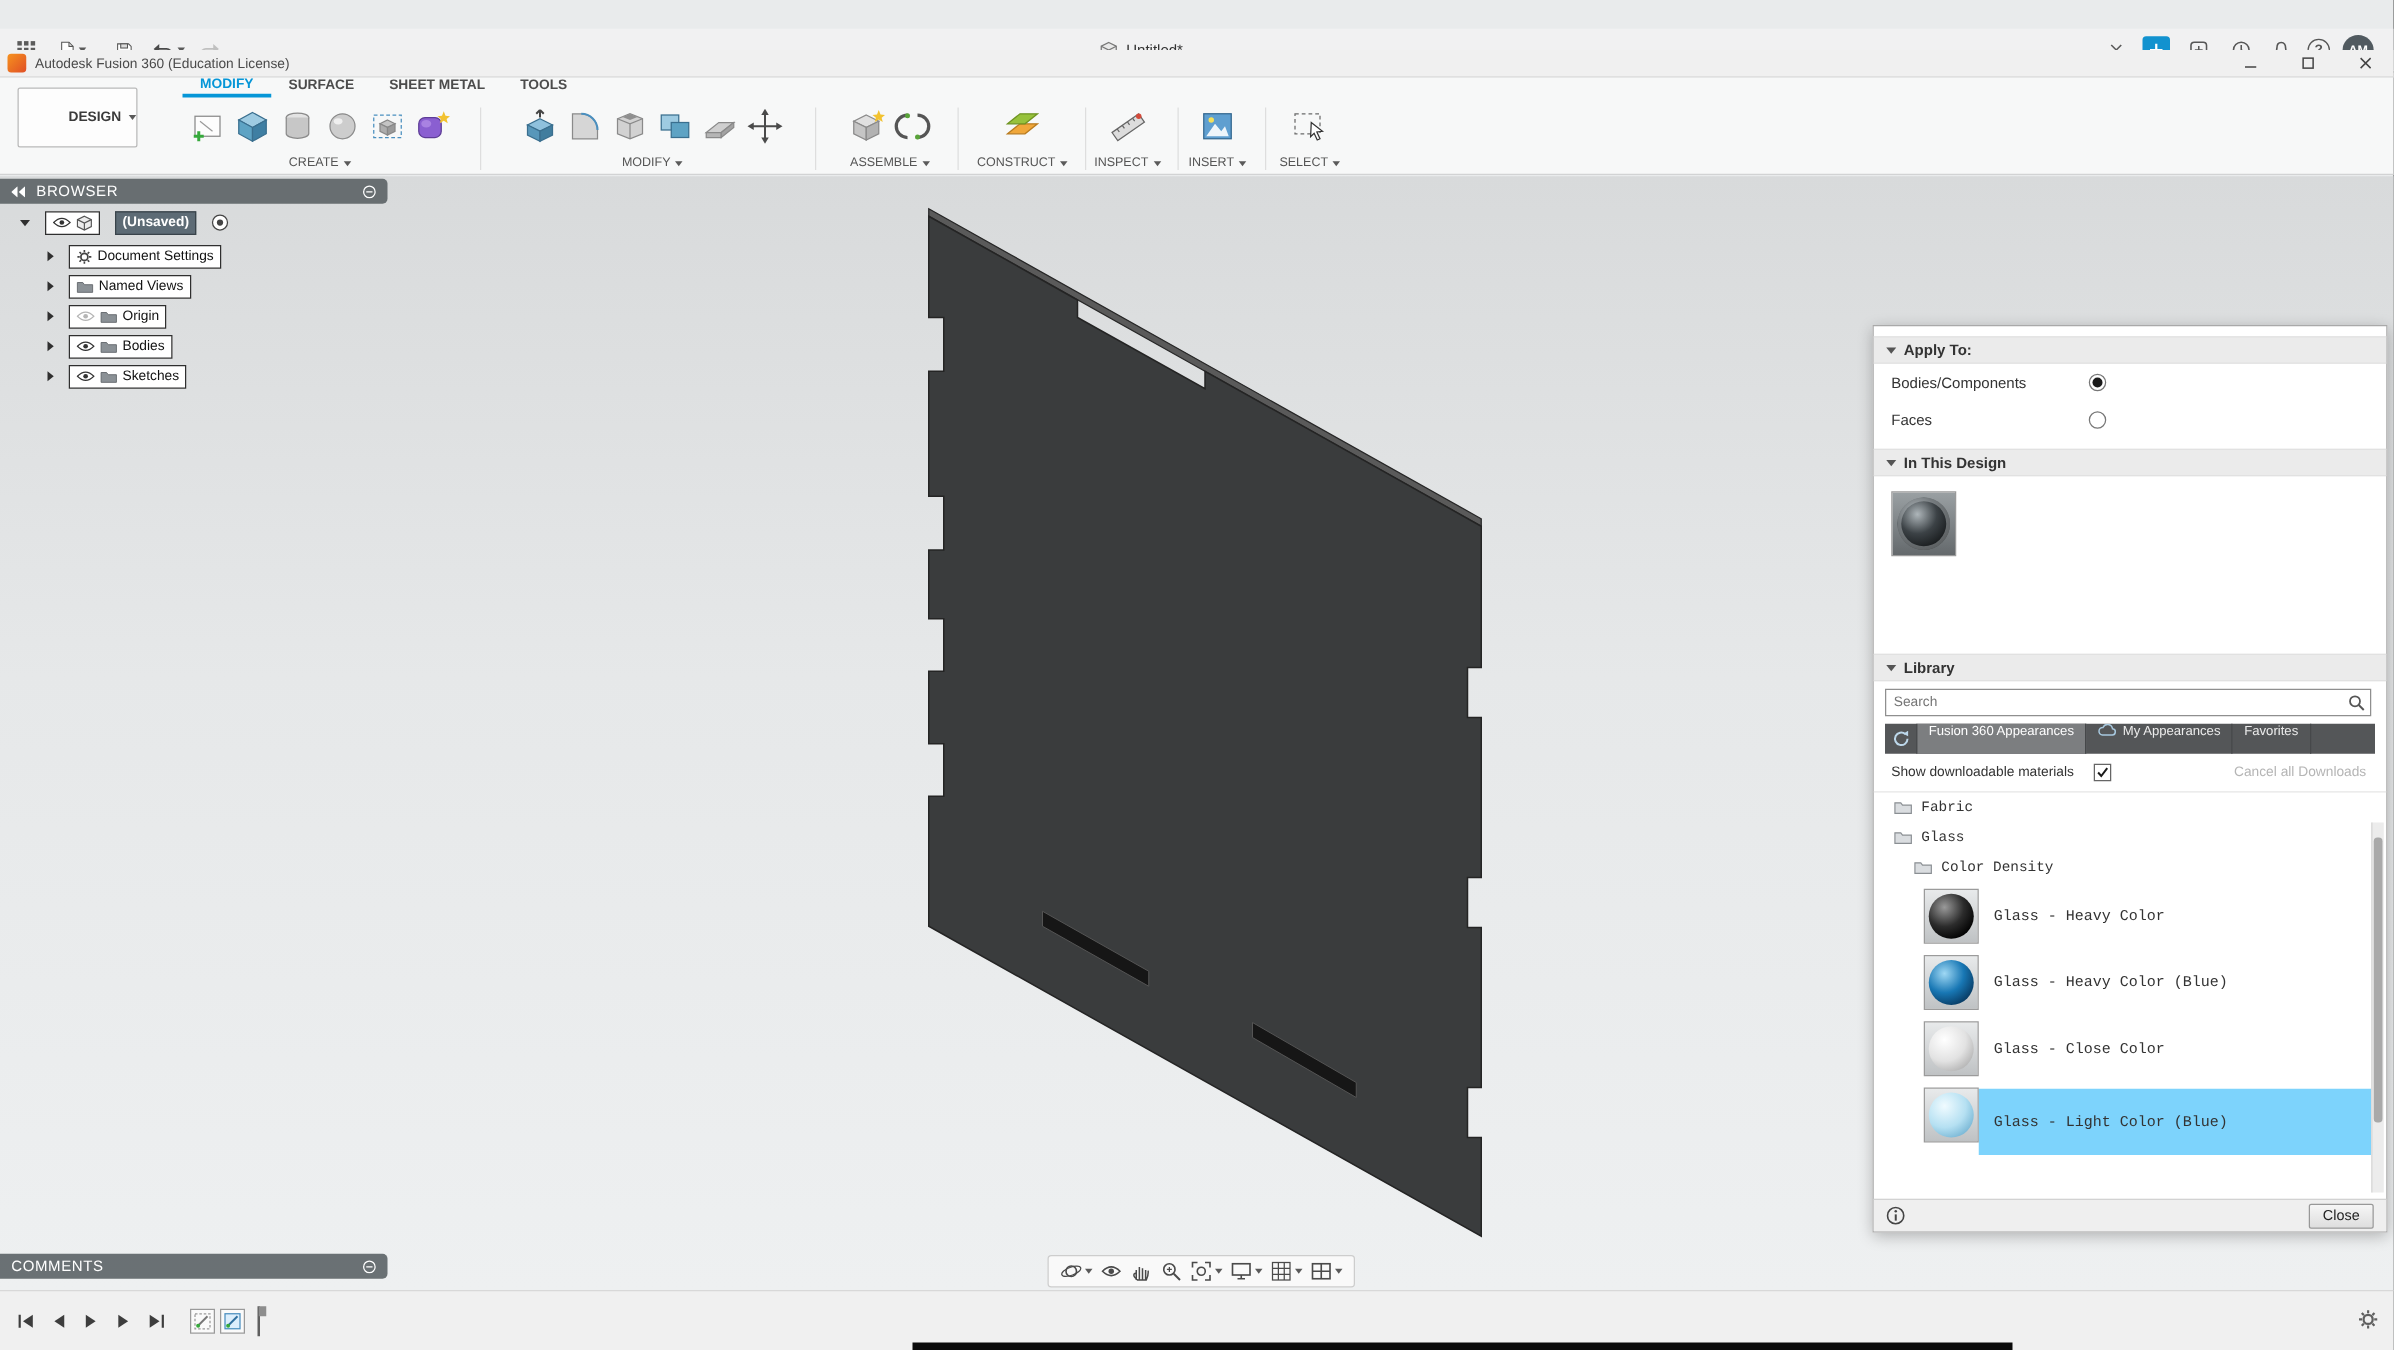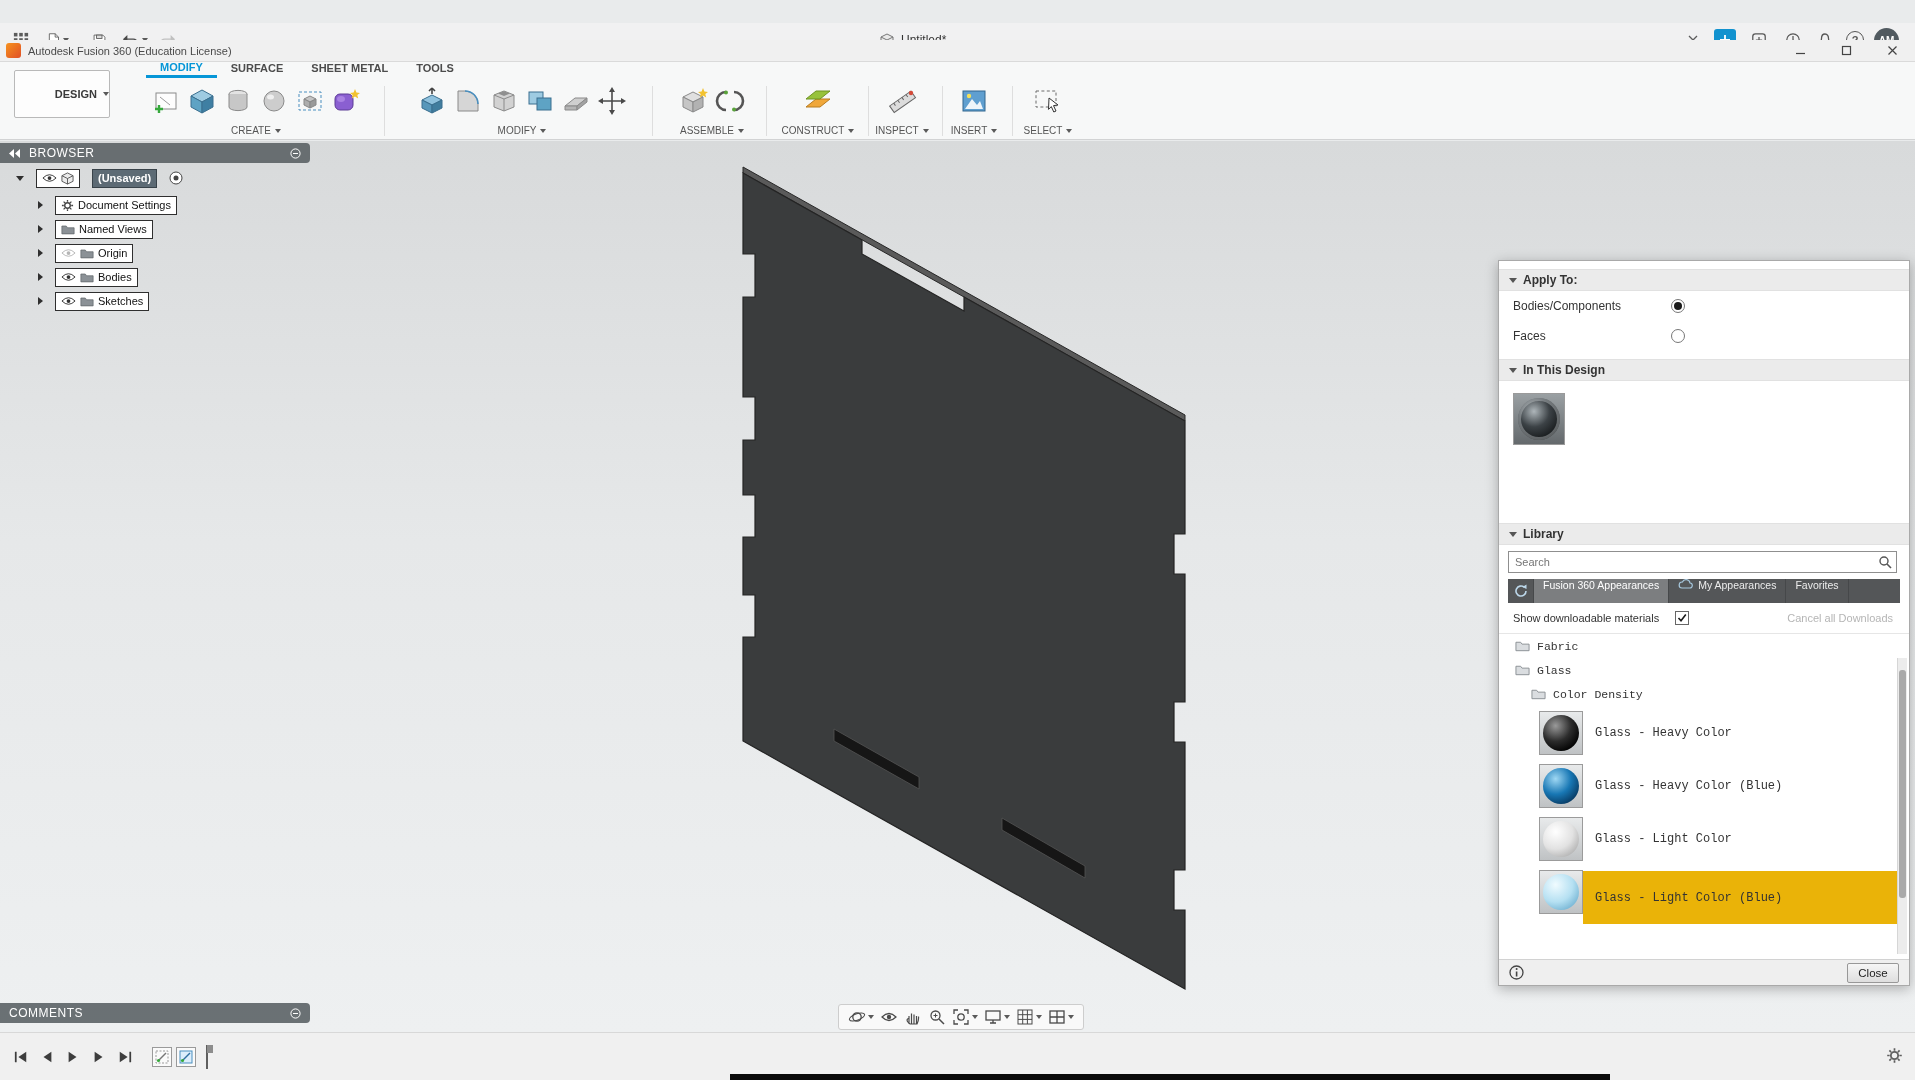--- a/index.html
+++ b/index.html
@@ -113,21 +113,21 @@
   .lf-row { height:24px; display:flex; align-items:center; gap:7px; font-size:11.5px; }
   .mat-row { height:53px; display:flex; align-items:center; }
   .mat-thumb { width:44px; height:44px; margin-left:40px; border:1px solid #9b9b9b; flex:0 0 44px;
                background:linear-gradient(180deg,#e8eaeb,#bfc2c4); position:relative; }
   .sphere.heavy     { background:radial-gradient(circle at 35% 30%, #9a9a9a 0%, #2c2c2c 45%, #000 80%); }
   .sphere.heavyblue { background:radial-gradient(circle at 35% 30%, #9fd8f4 0%, #1877b4 45%, #053055 85%); }
   .sphere.light     { background:radial-gradient(circle at 35% 30%, #ffffff 0%, #e2e2e2 50%, #a6a6a6 90%); }
   .sphere.lightblue { background:radial-gradient(circle at 35% 30%, #f0fbff 0%, #b5e0f2 50%, #64a9cc 90%); }
   .mat-label-area { flex:1; height:100%; display:flex; align-items:center; padding-left:12px;
                     margin-right:12px; }
-  .mat-row.selected .mat-label-area { background:#eab308;margin-top:12px; }
+  .mat-row.selected .mat-label-area { background:#7dd3fc;margin-top:12px; }
   .scroll-track { position:absolute; right:2px; top:397px; width:10px; height:296px; background:#ececec;
                   border-left:1px solid #d6d6d6; }
   .scroll-thumb { position:absolute; left:1px; top:12px; width:7px; height:228px; background:#a9a9a9;
                   border-radius:3px; }
   .ap-foot { position:absolute; left:0; bottom:0; width:100%; height:26px; background:#efefef;
              border-top:1px solid #d2d2d2; display:flex; align-items:center; padding:0 10px; }
   .close-btn { margin-left:auto; width:52px; height:20px; background:linear-gradient(#f6f6f6,#dedede);
                border:1px solid #989898; border-radius:2px; font-size:11.5px; color:#222; display:flex;
                align-items:center; justify-content:center; }
 
@@ -751,21 +751,21 @@
           </div>
         <div class="mat-label-area">
             <span>Glass - Heavy Color (Blue)</span>
           </div>
       </div>
       <div class="mat-row">
         <div class="mat-thumb">
             <span class="sphere light"></span>
           </div>
         <div class="mat-label-area">
-            <span>Glass - Light Color</span>
+            <span>Glass - Close Color</span>
           </div>
       </div>
       <div class="mat-row selected">
         <div class="mat-thumb">
             <span class="sphere lightblue"></span>
           </div>
         <div class="mat-label-area">
             <span>Glass - Light Color (Blue)</span>
           </div>
       </div>

